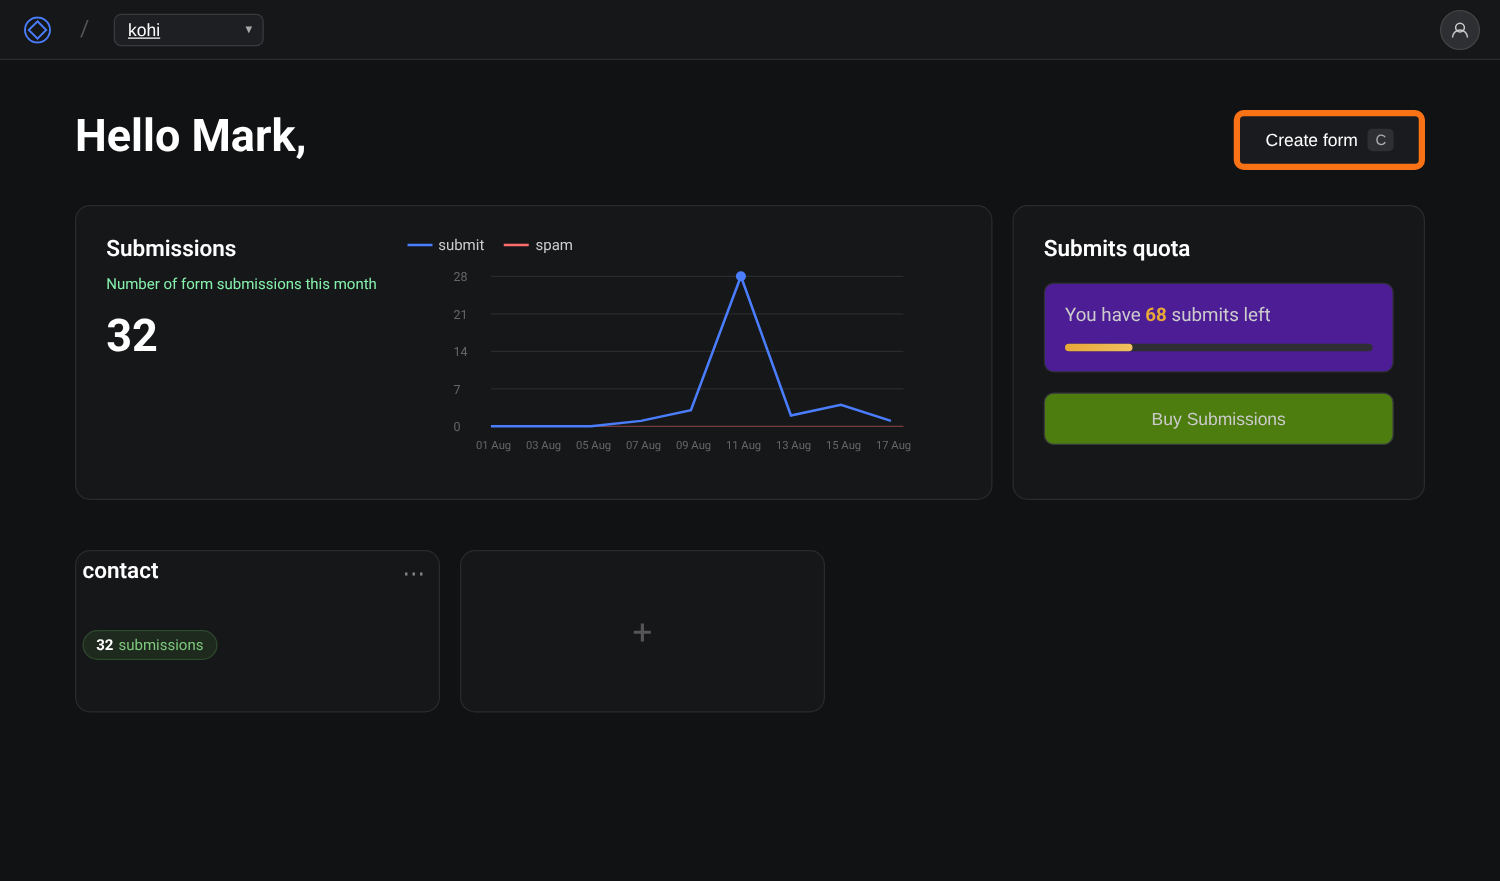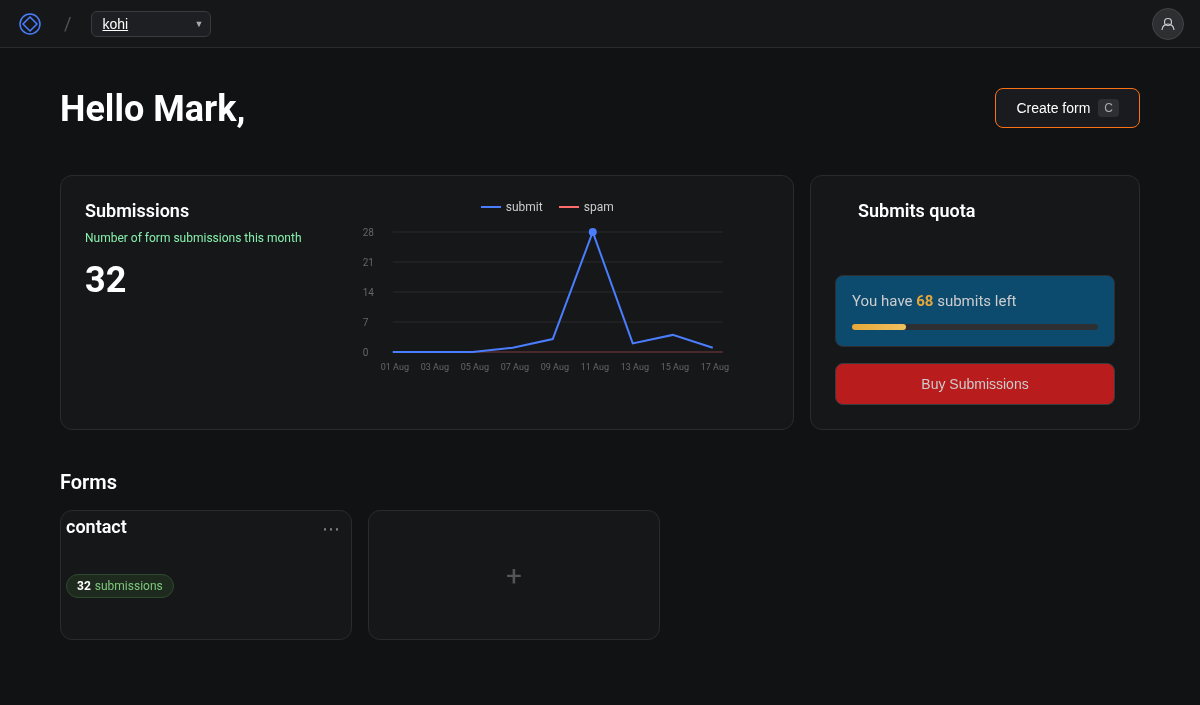--- a/index.html
+++ b/index.html
@@ -89,39 +89,39 @@
     
     .main {
       padding: 40px 60px;
     }
 
     
     .page-header {
       display: flex;
       align-items: flex-start;
       justify-content: space-between;
-      margin-bottom: 44px;
+      margin-bottom: 28px;
     }
     .greeting {
       font-size: 36px;
       font-weight: 700;
       color: #ffffff;
       line-height: 1.2;
     }
     .subtext {
       font-size: 14px;
       color: #888;
       margin-top: 6px;
     }
     .create-btn {
       display: flex;
       align-items: center;
       gap: 8px;
       background: #1a1b1e;
-      border: 1px solid #f97316;
+      border: 5px solid #f97316;
       color: #fff;
       padding: 10px 20px;
       border-radius: 8px;
       cursor: pointer;
       font-size: 14px;
     }
     .create-btn .shortcut {
       background: #2e2f33;
       border-radius: 4px;
       padding: 2px 6px;
@@ -169,21 +169,21 @@
       font-size: 36px;
       font-weight: 700;
       color: #fff;
     }
     .chart-area {
       flex: 1;
     }
     .chart-legend {
       display: flex;
       gap: 16px;
-      justify-content: center;
+      justify-content: flex-start;
       margin-bottom: 8px;
       font-size: 12px;
       color: #ccc;
     }
     .legend-item {
       display: flex;
       align-items: center;
       gap: 5px;
     }
     .legend-dot-blue {
@@ -200,28 +200,26 @@
     
     .quota-card {
       display: flex;
       flex-direction: column;
       gap: 16px;
     }
     .quota-title {
       font-size: 18px;
       font-weight: 600;
       color: #fff;
-      margin-left: 23px;
     }
     .quota-inner {
-      background: #0c4a6e;
+      background: #4c1d95;
       border: 1px solid #2e2f33;
       border-radius: 8px;
       padding: 16px;
-      margin-top: 38px;
     }
     .quota-text {
       font-size: 15px;
       color: #ccc;
       margin-bottom: 14px;
     }
     .quota-text strong {
       color: #e8a838;
       font-weight: 700;
     }
@@ -230,21 +228,21 @@
       border-radius: 4px;
       height: 6px;
       width: 100%;
     }
     .progress-bar-fill {
       height: 6px;
       border-radius: 4px;
       background: linear-gradient(to right, #e8a838, #f0c060);
     }
     .buy-btn {
-      background: #b91c1c;
+      background: #4d7c0f;
       border: 1px solid #3a3b3e;
       color: #ccc;
       padding: 12px;
       border-radius: 8px;
       cursor: pointer;
       font-size: 14px;
       text-align: center;
       width: 100%;
     }
 
@@ -418,21 +416,20 @@
         <div class="progress-bar-bg">
           <div class="progress-bar-fill" style="width: 22%"></div>
         </div>
       </div>
       <button class="buy-btn">Buy Submissions</button>
     </div>
 
   </div>
 
   <div>
-    <div class="section-title">Forms</div>
     <div class="forms-grid">
 
       <div class="form-card">
         <div class="form-card-header">
           <span class="form-name">contact</span>
           <button class="form-menu-btn">⋯</button>
         </div>
         <div class="form-badge">
           <strong>32</strong>
           <span>submissions</span>

